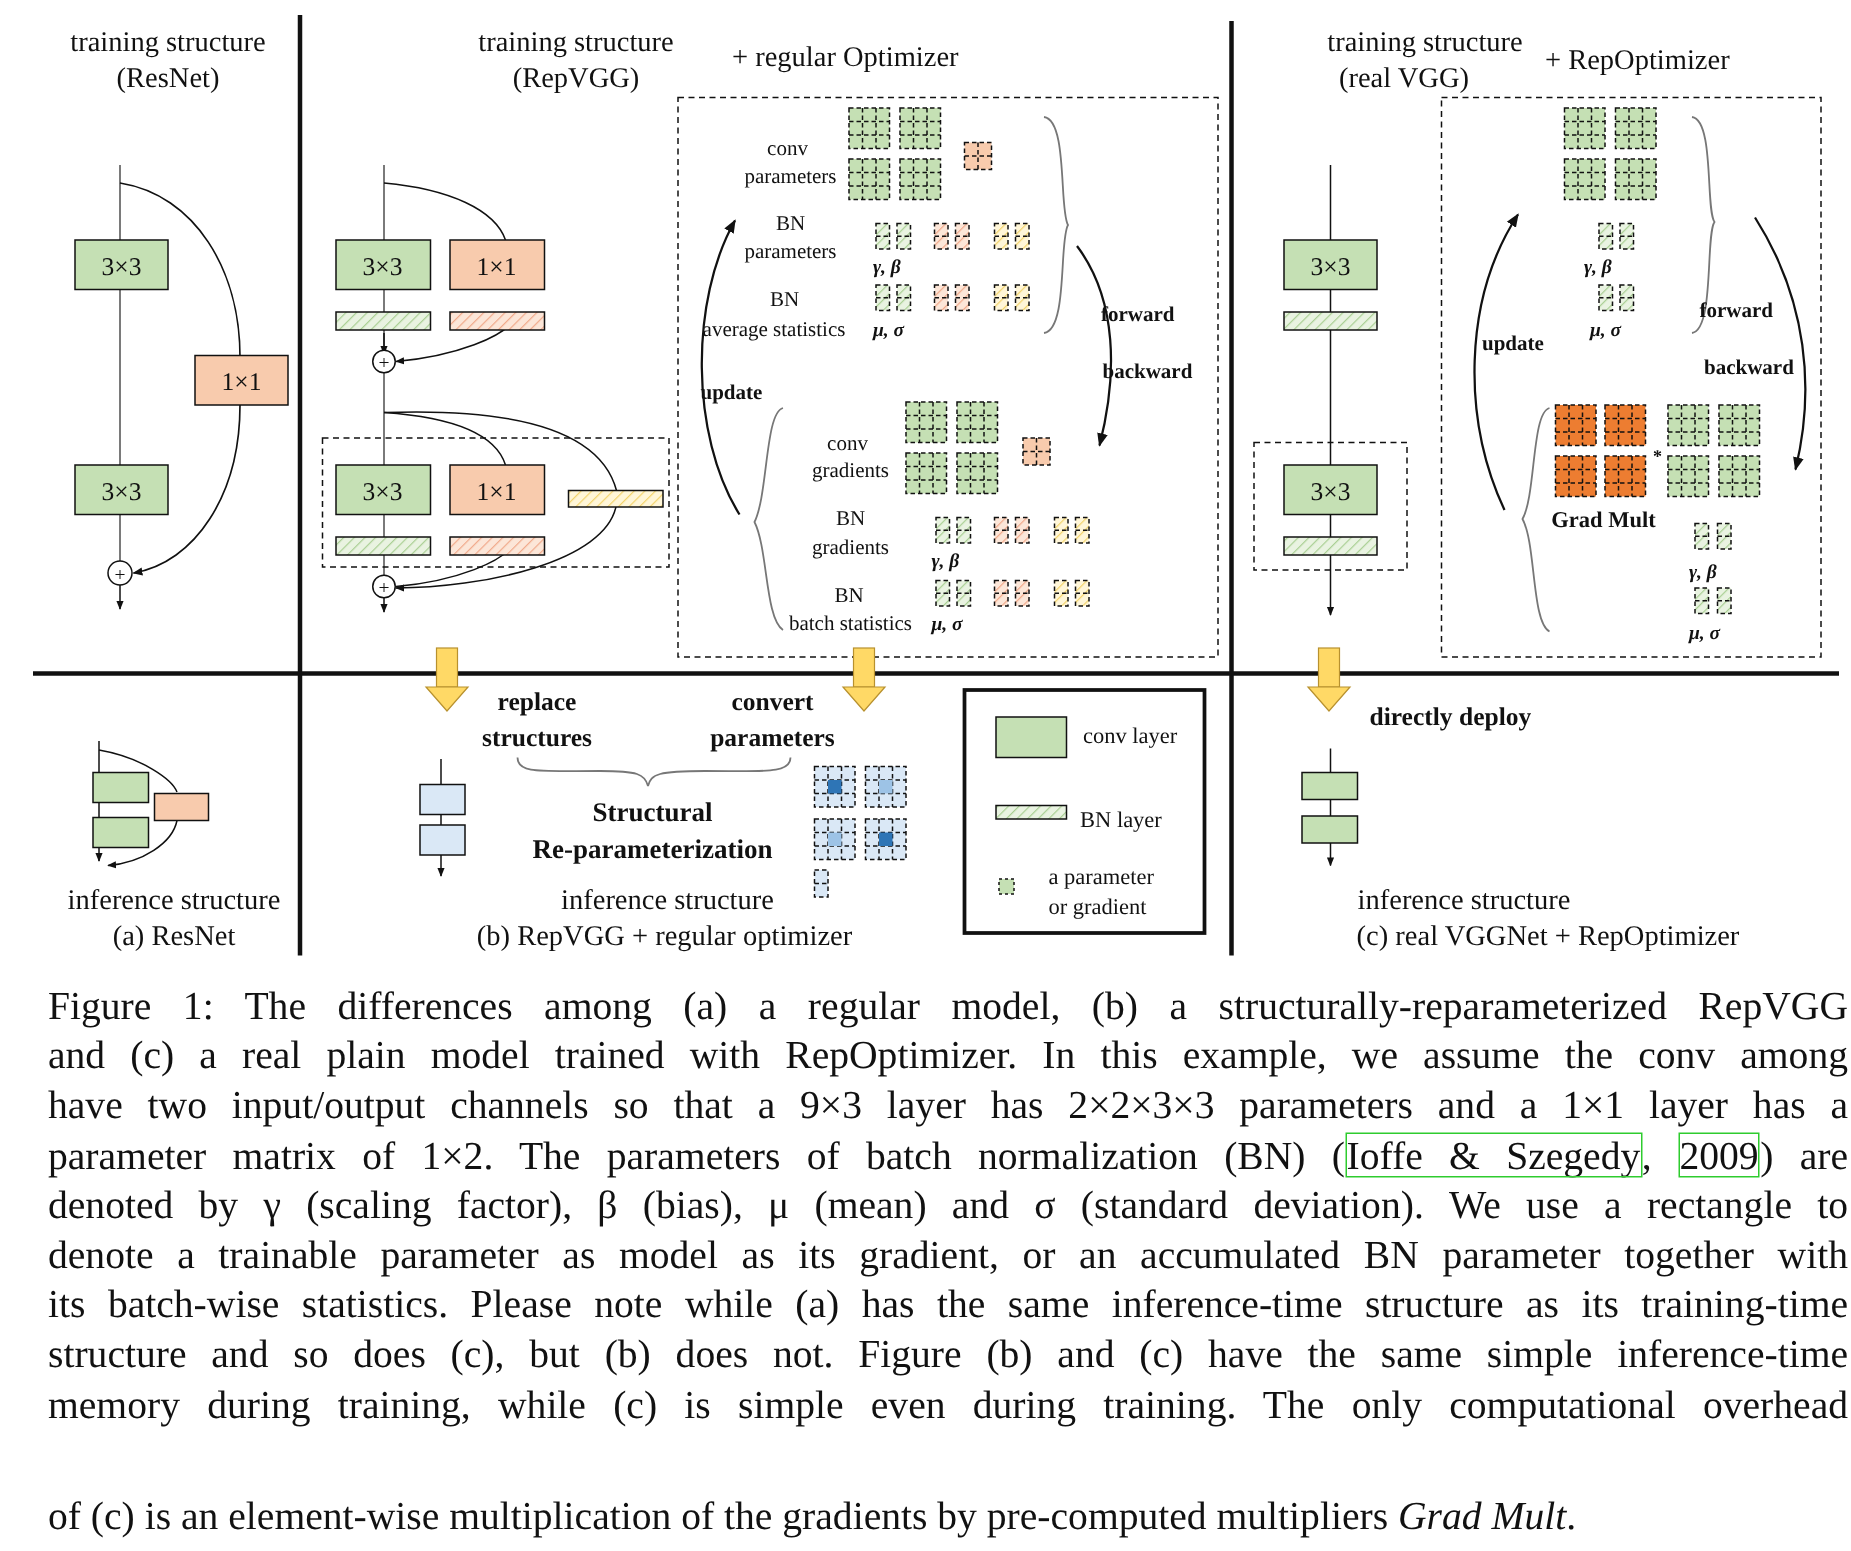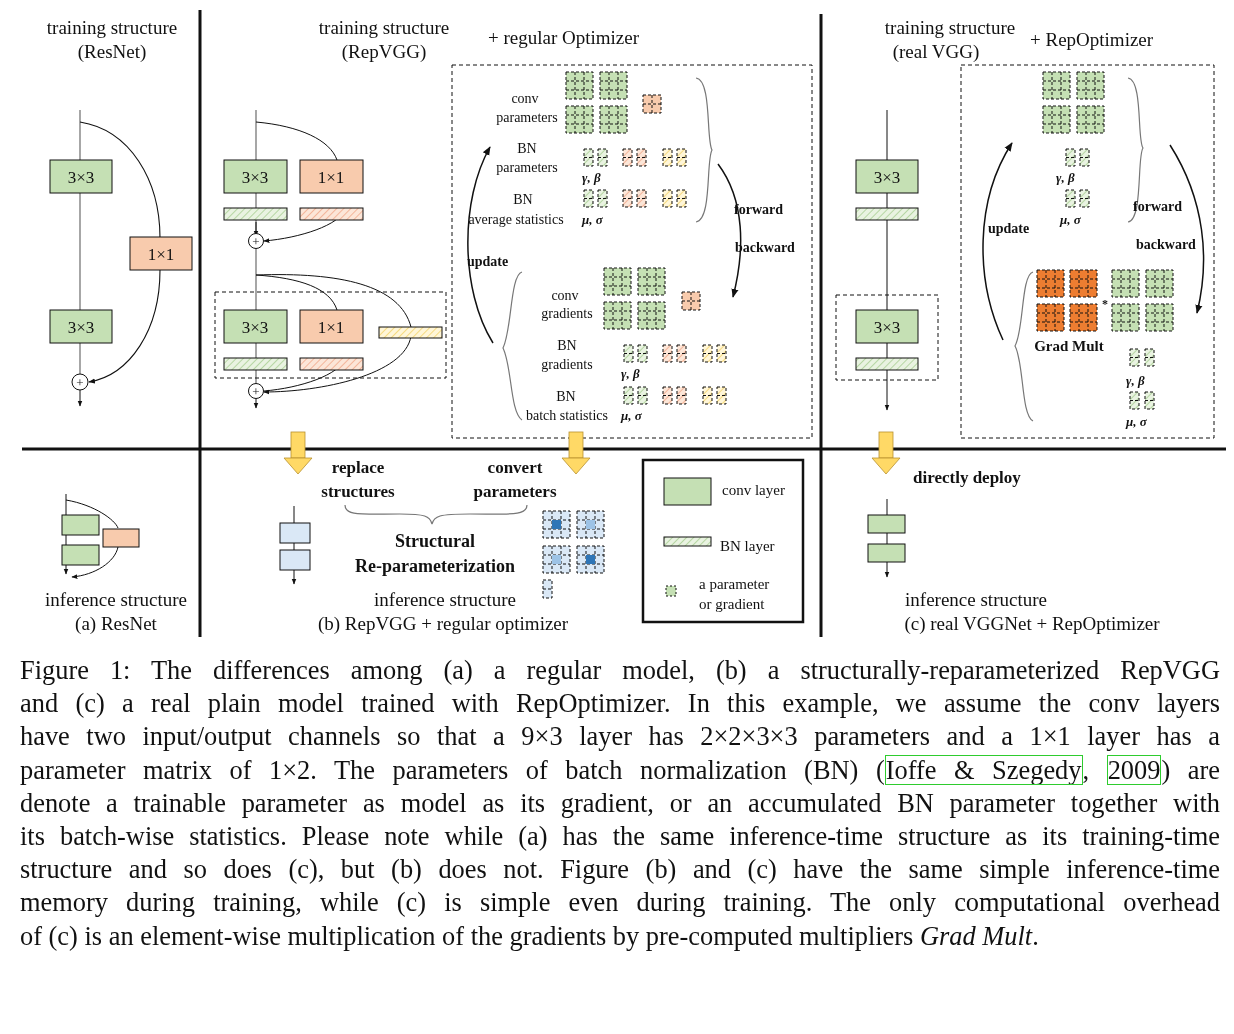--- a/index.html
+++ b/index.html
@@ -1,22 +1,22 @@
 <!DOCTYPE html>
 <html><head>
 <meta charset="utf-8">
 <style>
   html,body{margin:0;padding:0;background:#fff;}
   body{width:1234px;height:1034px;position:relative;overflow:hidden;font-family:"Liberation Serif","DejaVu Serif",serif;color:#111;}
   #fig{position:absolute;left:0;top:0;}
   .t{font-family:"Liberation Serif",serif;fill:#111;}
   .tb{font-family:"Liberation Serif",serif;font-weight:bold;fill:#111;}
-  .caption{position:absolute;left:20px;top:654px;width:1200px;font-family:"Liberation Serif",serif;font-size:26.4px;line-height:33.2px;text-align:justify;color:#111;}
+  .caption{position:absolute;left:32px;top:654px;width:1200px;font-family:"Liberation Serif",serif;font-size:26.4px;line-height:33.2px;text-align:justify;color:#111;}
   .caption .ln{display:block;text-align:justify;text-align-last:justify;white-space:nowrap;}
-  .caption .ln.last{text-align-last:left;}
+  .caption .ln.last{text-align-last:left;margin-top:41px;}
   .cite{outline:1.5px solid #2ecc2e;outline-offset:-1px;padding:0 1px;}
   .it{font-style:italic;}
 </style>
 </head>
 <body>
 
 <svg id="fig" width="1234" height="645" viewBox="0 0 1234 645" xmlns="http://www.w3.org/2000/svg">
   <defs>
     <pattern id="hatchG" patternUnits="userSpaceOnUse" width="5" height="5" patternTransform="rotate(45)">
       <rect width="5" height="5" fill="#e9f3e1"></rect>
@@ -293,21 +293,22 @@
     <line x1="887" y1="499" x2="887" y2="577" stroke="#111" marker-end="url(#ah)"></line>
     <rect x="868" y="515" width="37" height="18" fill="#c5e0b4" stroke="#111"></rect>
     <rect x="868" y="544" width="37" height="18" fill="#c5e0b4" stroke="#111"></rect>
     <text class="t" x="976" y="606" font-size="19" text-anchor="middle">inference structure</text>
     <text class="t" x="1032" y="630" font-size="19" text-anchor="middle">(c) real VGGNet + RepOptimizer</text>
   </g>
 </svg>
 
 <div class="caption">
   <span class="ln">Figure 1: The differences among (a) a regular model, (b) a structurally-reparameterized RepVGG</span>
-  <span class="ln">and (c) a real plain model trained with RepOptimizer. In this example, we assume the conv layers</span>
+  <span class="ln">and (c) a real plain model trained with RepOptimizer. In this example, we assume the conv among</span>
   <span class="ln">have two input/output channels so that a 9×3 layer has 2×2×3×3 parameters and a 1×1 layer has a</span>
   <span class="ln"><span>parameter matrix of 1×2. The parameters of batch normalization (BN) (</span><span class="cite">Ioffe &amp; Szegedy</span><span>, </span><span class="cite">2009</span><span>) are</span></span>
+  <span class="ln">denoted by γ (scaling factor), β (bias), μ (mean) and σ (standard deviation). We use a rectangle to</span>
   <span class="ln">denote a trainable parameter as model as its gradient, or an accumulated BN parameter together with</span>
   <span class="ln">its batch-wise statistics. Please note while (a) has the same inference-time structure as its training-time</span>
   <span class="ln">structure and so does (c), but (b) does not. Figure (b) and (c) have the same simple inference-time</span>
   <span class="ln">memory during training, while (c) is simple even during training. The only computational overhead</span>
   <span class="ln last"><span>of (c) is an element-wise multiplication of the gradients by pre-computed multipliers </span><span class="it">Grad Mult</span><span>.</span></span>
 </div>
 
 </body></html>

